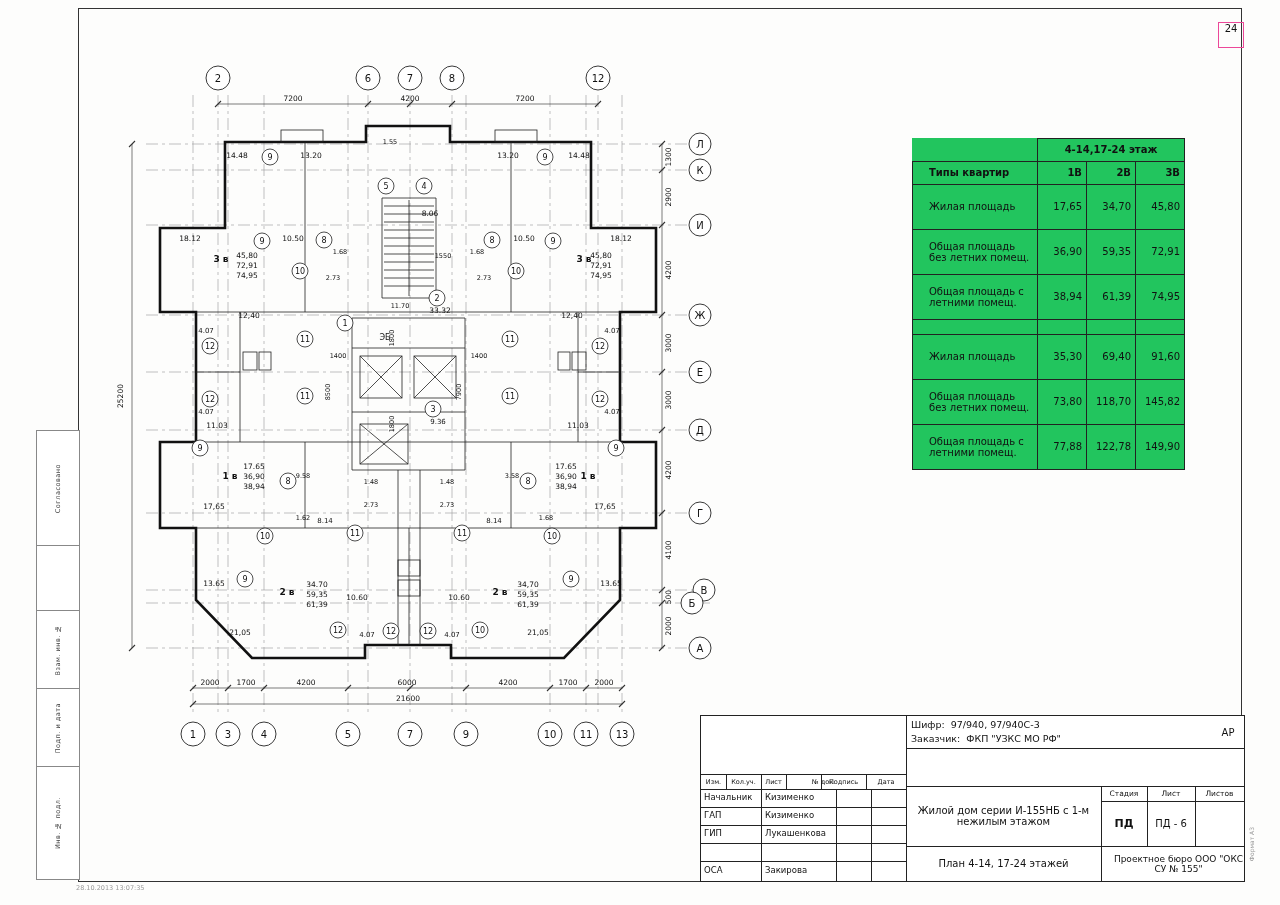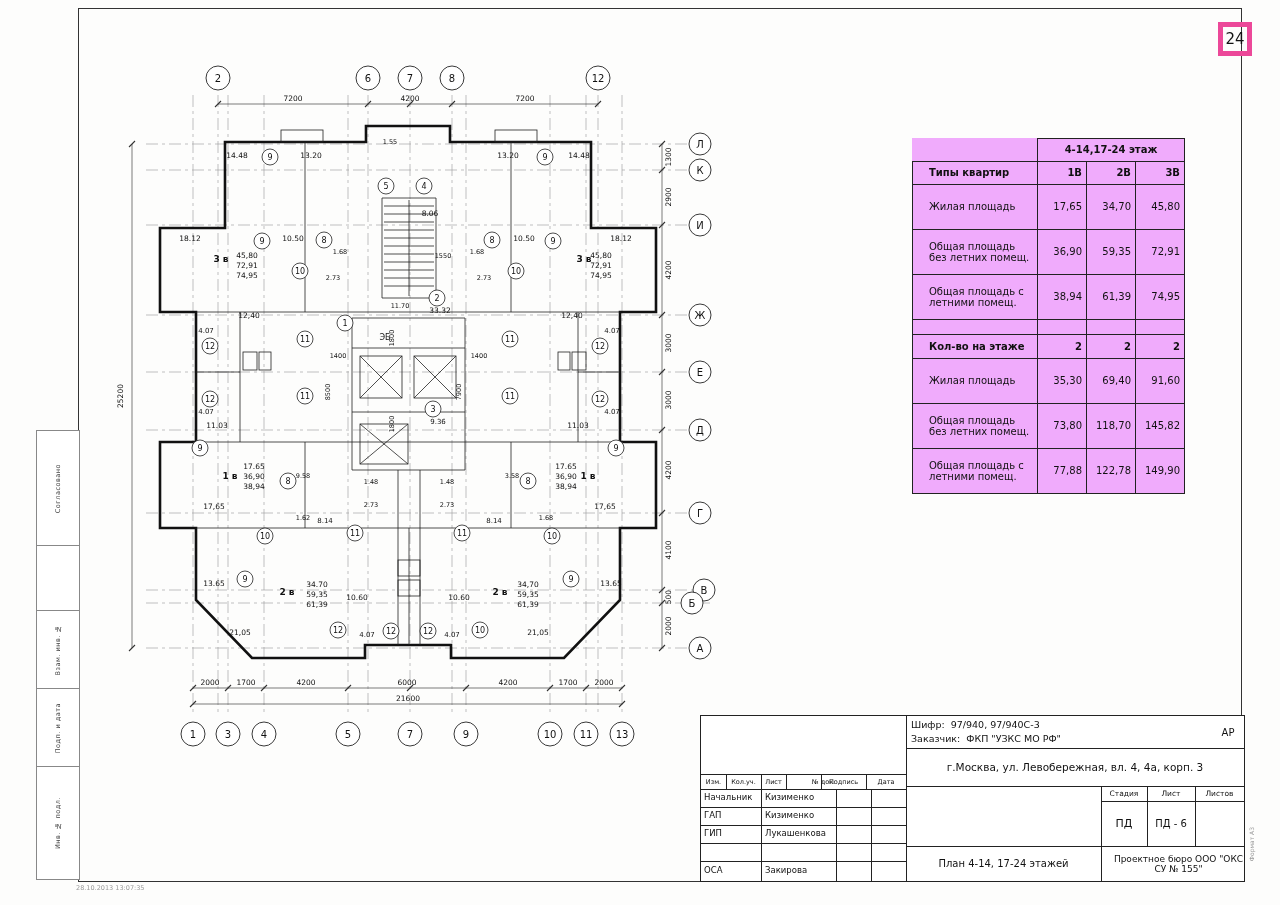--- a/index.html
+++ b/index.html
@@ -3,21 +3,21 @@
 <meta charset="utf-8">
 <style>
   html,body{margin:0;padding:0;}
   body{width:1280px;height:905px;background:#fdfdfc;position:relative;overflow:hidden;
        font-family:"DejaVu Sans",sans-serif;color:#111;}
   .abs{position:absolute;}
   .frame{left:78px;top:8px;width:1162px;height:872px;border:1.6px solid #333;}
   #plan-svg{left:0;top:0;}
 
   
-  .apt-table{position:absolute;left:912px;top:138px;border-collapse:collapse;font-size:10px;color:#111;background:#f0abfc;}
+  .apt-table{position:absolute;left:912px;top:138px;border-collapse:collapse;font-size:10px;color:#111;background:#22c55e;}
   .apt-table td{border:1px solid #222;padding:1px 4px;vertical-align:middle;line-height:1.15;}
   .apt-table td.blank{border:none;background:transparent;}
   .apt-table .c{text-align:center;}
   .apt-table .b{font-weight:bold;}
   .apt-table .lab{width:104px;padding-left:16px;}
   .apt-table .v{width:40px;text-align:right;}
   .apt-table tr.h20 td{height:20px;}
   .apt-table tr.h42 td{height:42px;}
   .apt-table tr.h13 td{height:12px;}
   .apt-table tr.h21 td{height:21px;}
@@ -25,21 +25,21 @@
   
   .tb{left:700px;top:715px;width:543px;height:165px;border:1.6px solid #222;background:#fff;}
   .tb .ln{position:absolute;background:#222;}
   .tb .t{position:absolute;white-space:pre;}
   .tb .cell{position:absolute;display:flex;align-items:center;justify-content:center;text-align:center;}
 
   
   .mbox{position:absolute;left:36px;width:42px;border:1px solid #888;display:flex;align-items:center;justify-content:center;background:#fff;}
   .mbox span{writing-mode:vertical-rl;transform:rotate(180deg);font-size:6.5px;color:#444;letter-spacing:.5px;}
 
-  .pagebox{left:1218px;top:22px;width:24px;height:24px;border:5px solid #ec4899;display:flex;align-items:center;justify-content:center;font-size:15px;}
+  .pagebox{left:1218px;top:22px;width:24px;height:24px;border:1px solid #ec4899;display:flex;justify-content:center;font-size:10px;}
   .stamp-note{font-size:6.5px;color:#999;}
   .fmt{left:1248px;top:812px;height:64px;display:flex;align-items:center;}
   .fmt span{writing-mode:vertical-rl;transform:rotate(180deg);font-size:6px;color:#999;}
 
   
   .axis{stroke:#999;stroke-width:0.6;stroke-dasharray:12 4 3 4;fill:none;}
   .wall{stroke:#111;stroke-width:2.6;fill:none;stroke-linejoin:miter;}
   .thin{stroke:#222;stroke-width:0.8;fill:none;}
   .dim{stroke:#444;stroke-width:0.7;fill:none;}
   .tick{stroke:#333;stroke-width:1.1;}
@@ -448,26 +448,20 @@
     <td class="v">38,94</td>
     <td class="v">61,39</td>
     <td class="v">74,95</td>
   </tr>
   <tr class="h13">
     <td></td>
         <td></td>
         <td></td>
         <td></td>
   </tr>
-  <tr class="h21">
-    <td class="lab b">Кол-во на этаже</td>
-    <td class="v b">2</td>
-    <td class="v b">2</td>
-    <td class="v b">2</td>
-  </tr>
   <tr class="h42">
     <td class="lab">Жилая площадь</td>
     <td class="v">35,30</td>
     <td class="v">69,40</td>
     <td class="v">91,60</td>
   </tr>
   <tr class="h42">
     <td class="lab">Общая площадь без летних помещ.</td>
     <td class="v">73,80</td>
     <td class="v">118,70</td>
@@ -502,25 +496,25 @@
   <div class="ln" style="left:85px;top:58px;width:1px;height:15px;"></div>
   <div class="ln" style="left:120px;top:58px;width:1px;height:15px;"></div>
   <div class="ln" style="left:165px;top:58px;width:1px;height:15px;"></div>
   <div class="ln" style="left:60px;top:73px;width:1px;height:92px;"></div>
   <div class="ln" style="left:135px;top:73px;width:1px;height:92px;"></div>
   <div class="ln" style="left:170px;top:73px;width:1px;height:92px;"></div>
 
   <div class="t" style="left:210px;top:3px;font-size:9.5px;">Шифр:  97/940, 97/940С-3</div>
   <div class="t" style="left:210px;top:17px;font-size:9.5px;">Заказчик:  ФКП "УЗКС МО РФ"</div>
   <div class="cell" style="left:513px;top:3px;width:28px;height:26px;font-size:10px;">АР</div>
-  <div class="cell" style="left:205px;top:32px;width:338px;height:38px;font-size:10.5px;">г.Москва, ул. Левобережная, вл. 4, 4а, корп. 3</div>
+  <div class="cell" style="left:210px;top:72px;width:185px;height:56px;font-size:10px;">Жилой  дом серии И-155НБ с 1-м нежилым этажом</div>
   <div class="cell" style="left:400px;top:70px;width:46px;height:15px;font-size:7.5px;">Стадия</div>
   <div class="cell" style="left:446px;top:70px;width:48px;height:15px;font-size:7.5px;">Лист</div>
   <div class="cell" style="left:494px;top:70px;width:49px;height:15px;font-size:7.5px;">Листов</div>
-  <div class="cell" style="left:400px;top:85px;width:46px;height:45px;font-size:11px;">ПД</div>
+  <div class="cell" style="left:400px;top:85px;width:46px;height:45px;font-size:11px;font-weight:bold;">ПД</div>
   <div class="cell" style="left:446px;top:85px;width:48px;height:45px;font-size:10px;">ПД - 6</div>
   <div class="cell" style="left:205px;top:130px;width:195px;height:35px;font-size:10px;">План 4-14, 17-24 этажей</div>
   <div class="cell" style="left:400px;top:130px;width:143px;height:35px;font-size:9px;padding:0 6px;">Проектное бюро ООО "ОКС СУ № 155"</div>
 
   <div class="cell" style="left:0;top:58px;width:25px;height:15px;font-size:6.5px;">Изм.</div>
   <div class="cell" style="left:25px;top:58px;width:35px;height:15px;font-size:6.5px;">Кол.уч.</div>
   <div class="cell" style="left:60px;top:58px;width:25px;height:15px;font-size:6.5px;">Лист</div>
   <div class="cell" style="left:85px;top:58px;width:35px;height:15px;font-size:6.5px;margin-left:20px;">№ док.</div>
   <div class="cell" style="left:120px;top:58px;width:45px;height:15px;font-size:6.5px;">Подпись</div>
   <div class="cell" style="left:165px;top:58px;width:40px;height:15px;font-size:6.5px;">Дата</div>

